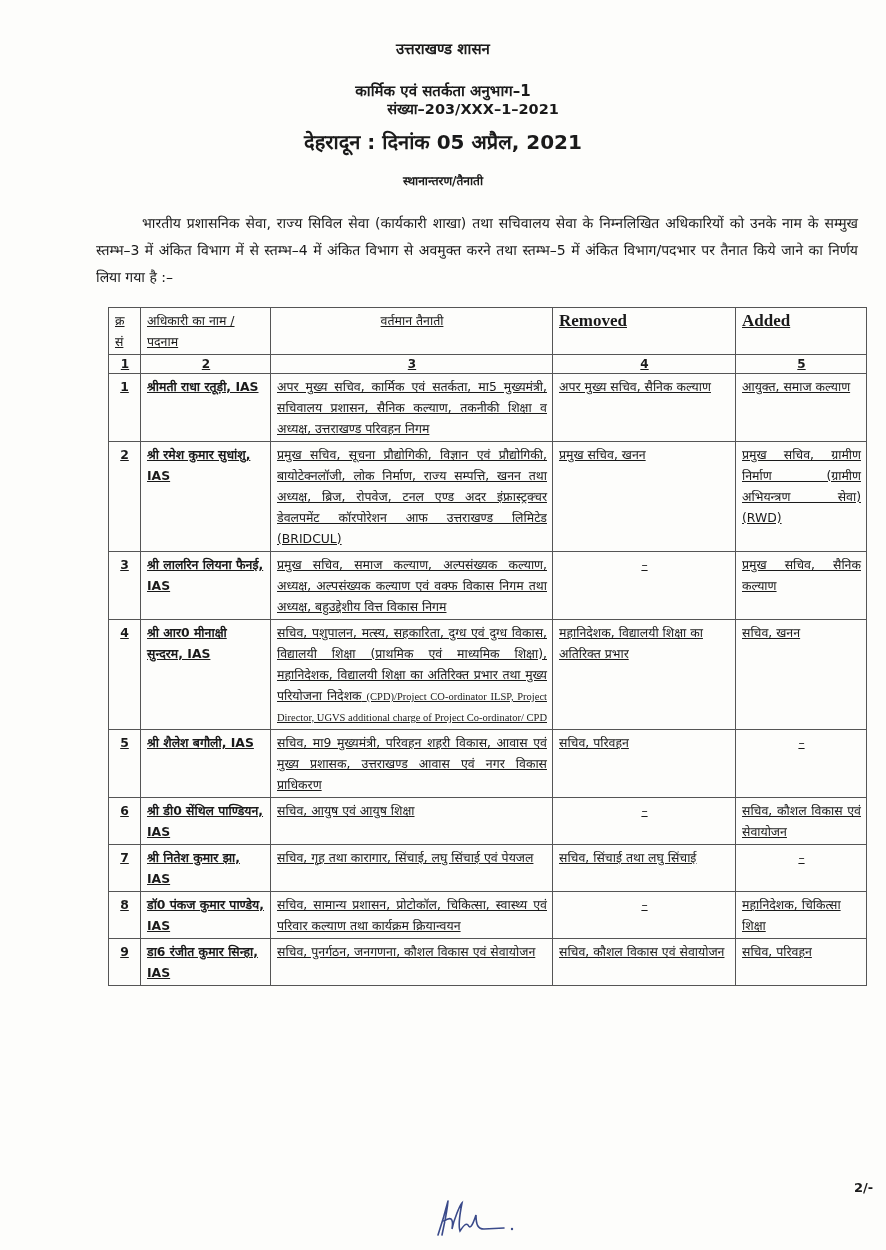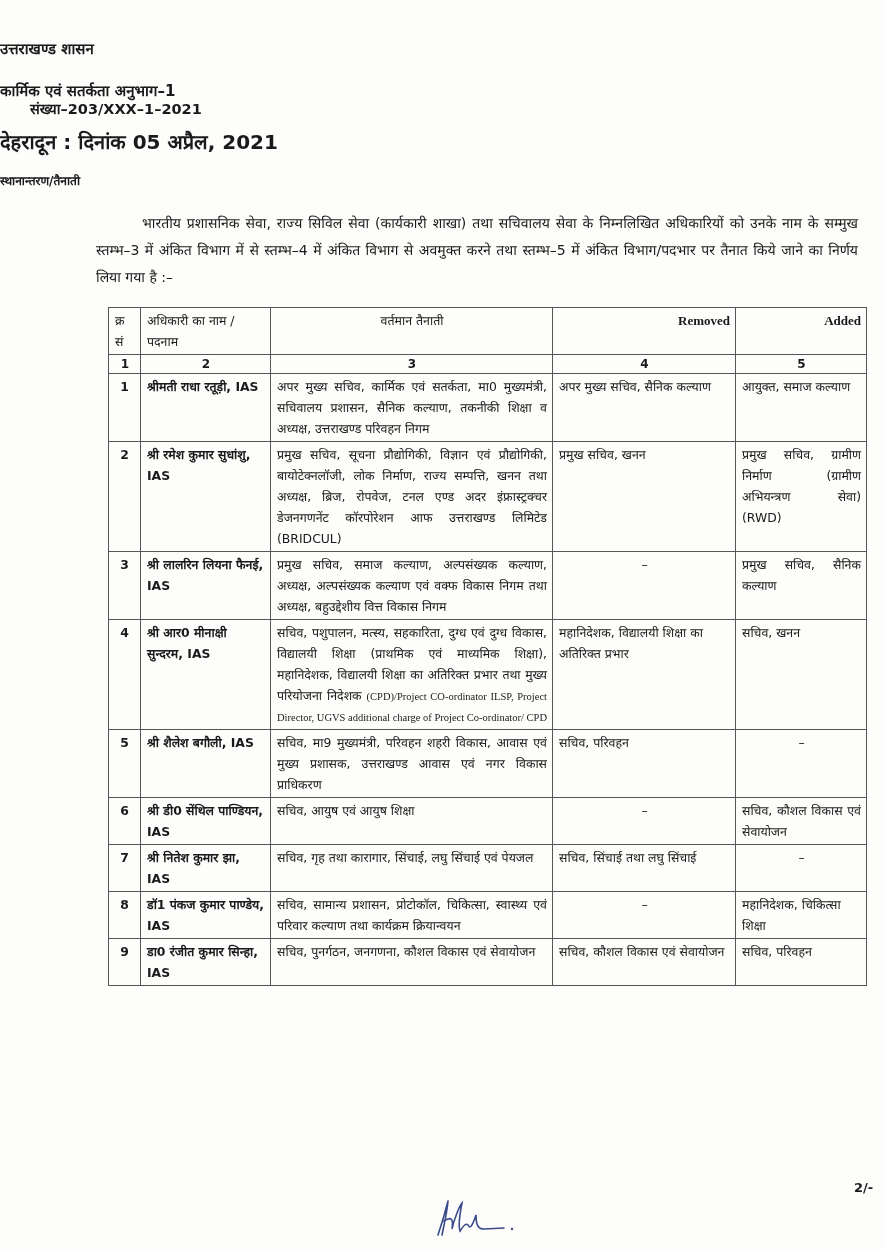--- a/index.html
+++ b/index.html
@@ -1,44 +1,44 @@
 <!DOCTYPE html>
 <html><head>
 <meta charset="utf-8">
 <style>
   html, body { margin: 0; padding: 0; }
   body {
     width: 886px; height: 1250px; background: #fdfdfb; position: relative;
     font-family: "DejaVu Sans", "Liberation Sans", sans-serif; color: #1a1a1a;
     overflow: hidden;
   }
-  .header { position: absolute; left: 0; width: 886px; font-weight: bold; }
+  .header { position: absolute; left: 0; width: 886px; text-align: center; font-weight: bold; }
   .h1 { top: 38px; font-size: 15px; }
   .h2 { top: 80px; font-size: 15px; }
   .h3 { top: 98px; font-size: 14.5px; margin-left: 30px; }
   .h4 { top: 128px; font-size: 20px; }
   .h5 { top: 172px; font-size: 12px; }
   .para {
     position: absolute; left: 96px; top: 210px; width: 762px;
     font-size: 14px; line-height: 27px; text-align: justify; text-indent: 46px;
   }
   table.grid {
     position: absolute; left: 108px; top: 307px; width: 758px;
     border-collapse: collapse; table-layout: fixed; font-size: 12.4px; line-height: 21px;
   }
   table.grid td {
-    border: 1px solid #555; vertical-align: top; padding: 2px 5px 2px 6px;
+    border: 1px solid #555; vertical-align: top; padding: 2px 5px 2px 6px; text-decoration: underline;
   }
   col.c1 { width: 32px; } col.c2 { width: 130px; } col.c3 { width: 282px; }
   col.c4 { width: 183px; } col.c5 { width: 131px; }
   .num { font-weight: bold; text-align: center; padding-left: 0 !important; padding-right: 0 !important; }
   .namecell { font-weight: bold; }
   .just { text-align: justify; }
   .center { text-align: center; margin-left: 36px; }
-  .colhead-en { font-weight: bold; text-align: right; font-family: "Liberation Serif", serif; font-size: 13px; }
+  .colhead-en { font-weight: bold; text-align: left; font-family: "Liberation Serif", serif; font-size: 17px; }
   .colnums td { font-weight: bold; text-align: center; font-size: 12px; line-height: 14px; padding: 1px; }
   .small-en { font-family: "Liberation Serif", serif; font-size: 10.5px; line-height: 12px; }
   .page-num { position: absolute; left: 854px; top: 1180px; font-weight: bold; font-size: 13px; }
   .signature { position: absolute; left: 432px; top: 1195px; width: 120px; height: 45px; }
 </style>
 </head>
 <body>
 
 <div class="header h1">उत्तराखण्ड शासन</div>
 <div class="header h2">कार्मिक एवं सतर्कता अनुभाग–1</div>
@@ -68,28 +68,28 @@
     <td>1</td>
     <td>2</td>
     <td>3</td>
     <td>4</td>
     <td>5</td>
   </tr>
 
   <tr>
     <td class="num">1</td>
     <td class="namecell">श्रीमती राधा रतूड़ी, IAS</td>
-    <td class="just">अपर मुख्य सचिव, कार्मिक एवं सतर्कता, मा0 मुख्यमंत्री, सचिवालय प्रशासन, सैनिक कल्याण, तकनीकी शिक्षा व अध्यक्ष, उत्तराखण्ड परिवहन निगम</td>
+    <td class="just">अपर मुख्य सचिव, कार्मिक एवं सतर्कता, मा5 मुख्यमंत्री, सचिवालय प्रशासन, सैनिक कल्याण, तकनीकी शिक्षा व अध्यक्ष, उत्तराखण्ड परिवहन निगम</td>
     <td>अपर मुख्य सचिव, सैनिक कल्याण</td>
     <td class="just">आयुक्त, समाज कल्याण</td>
   </tr>
   <tr>
     <td class="num">2</td>
     <td class="namecell">श्री रमेश कुमार सुधांशु, IAS</td>
-    <td class="just">प्रमुख सचिव, सूचना प्रौद्योगिकी, विज्ञान एवं प्रौद्योगिकी, बायोटेक्नलॉजी, लोक निर्माण, राज्य सम्पत्ति, खनन तथा अध्यक्ष, ब्रिज, रोपवेज, टनल एण्ड अदर इंफ्रास्ट्रक्चर डेजनगणनेंट कॉरपोरेशन आफ उत्तराखण्ड लिमिटेड (BRIDCUL)</td>
+    <td class="just">प्रमुख सचिव, सूचना प्रौद्योगिकी, विज्ञान एवं प्रौद्योगिकी, बायोटेक्नलॉजी, लोक निर्माण, राज्य सम्पत्ति, खनन तथा अध्यक्ष, ब्रिज, रोपवेज, टनल एण्ड अदर इंफ्रास्ट्रक्चर डेवलपमेंट कॉरपोरेशन आफ उत्तराखण्ड लिमिटेड (BRIDCUL)</td>
     <td>प्रमुख सचिव, खनन</td>
     <td class="just">प्रमुख सचिव, ग्रामीण निर्माण (ग्रामीण अभियन्त्रण सेवा) (RWD)</td>
   </tr>
   <tr>
     <td class="num">3</td>
     <td class="namecell">श्री लालरिन लियना फैनई, IAS</td>
     <td class="just">प्रमुख सचिव, समाज कल्याण, अल्पसंख्यक कल्याण, अध्यक्ष, अल्पसंख्यक कल्याण एवं वक्फ विकास निगम तथा अध्यक्ष, बहुउद्देशीय वित्त विकास निगम</td>
     <td class="center">–</td>
     <td class="just">प्रमुख सचिव, सैनिक कल्याण</td>
   </tr>
@@ -119,28 +119,28 @@
   </tr>
   <tr>
     <td class="num">7</td>
     <td class="namecell">श्री नितेश कुमार झा, IAS</td>
     <td class="just">सचिव, गृह तथा कारागार, सिंचाई, लघु सिंचाई एवं पेयजल</td>
     <td class="just">सचिव, सिंचाई तथा लघु सिंचाई</td>
     <td class="center">–</td>
   </tr>
   <tr>
     <td class="num">8</td>
-    <td class="namecell">डॉ1 पंकज कुमार पाण्डेय, IAS</td>
+    <td class="namecell">डॉ0 पंकज कुमार पाण्डेय, IAS</td>
     <td class="just">सचिव, सामान्य प्रशासन, प्रोटोकॉल, चिकित्सा, स्वास्थ्य एवं परिवार कल्याण तथा कार्यक्रम क्रियान्वयन</td>
     <td class="center">–</td>
     <td>महानिदेशक, चिकित्सा शिक्षा</td>
   </tr>
   <tr>
     <td class="num">9</td>
-    <td class="namecell">डा0 रंजीत कुमार सिन्हा, IAS</td>
+    <td class="namecell">डा6 रंजीत कुमार सिन्हा, IAS</td>
     <td class="just">सचिव, पुनर्गठन, जनगणना, कौशल विकास एवं सेवायोजन</td>
     <td>सचिव, कौशल विकास एवं सेवायोजन</td>
     <td>सचिव, परिवहन</td>
   </tr>
 </tbody>
   </table>
 
 <div class="page-num">2/-</div>
 
 <svg class="signature" viewBox="0 0 120 45">

